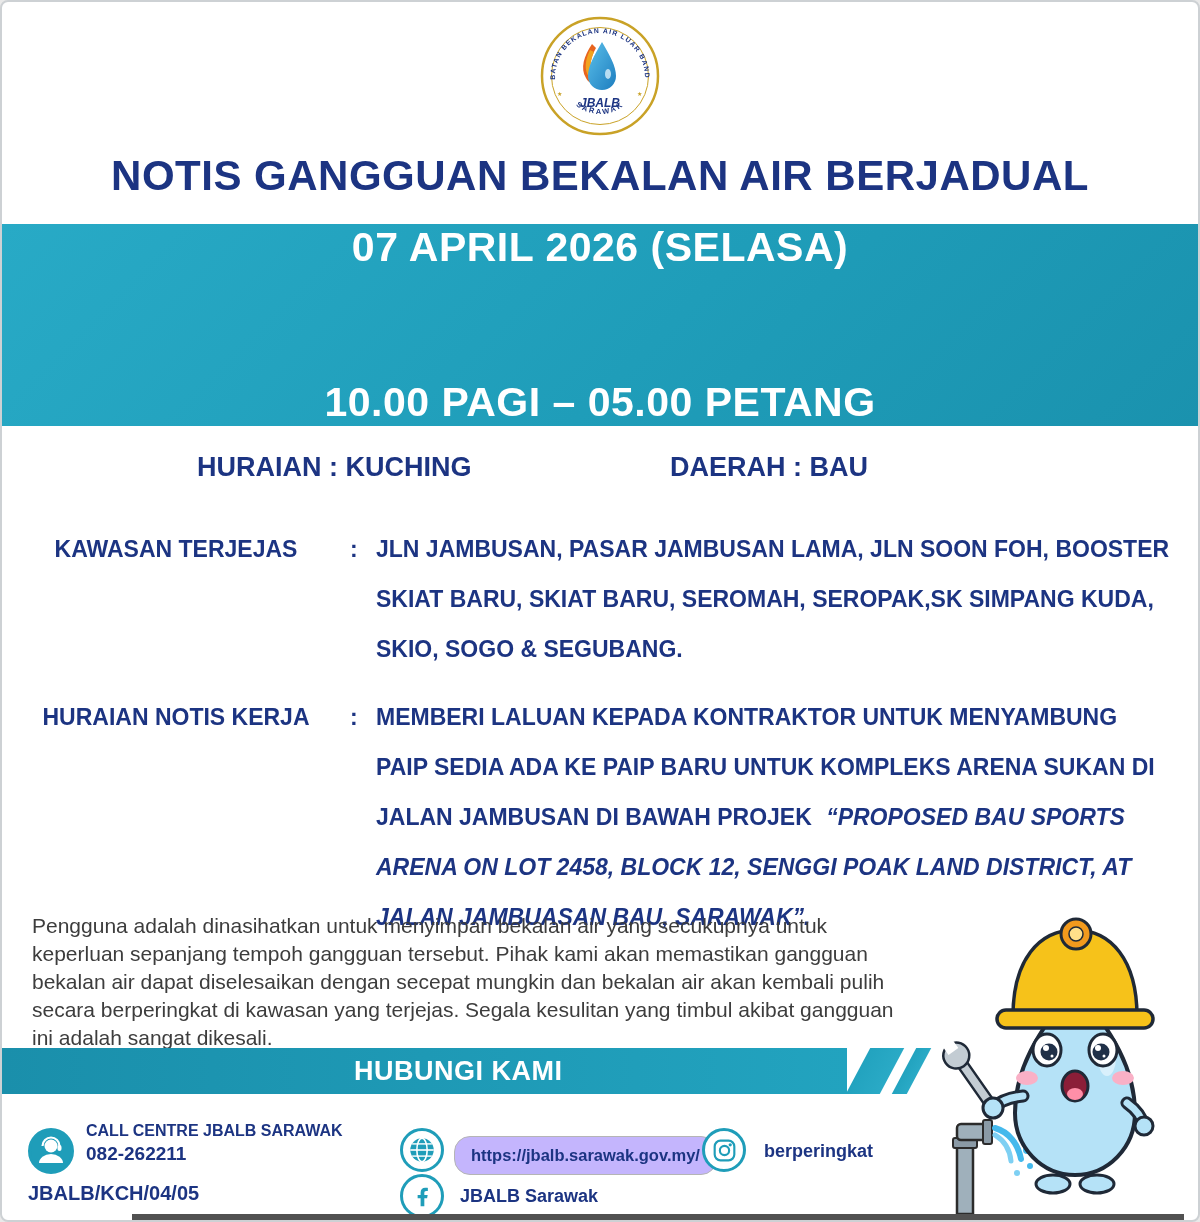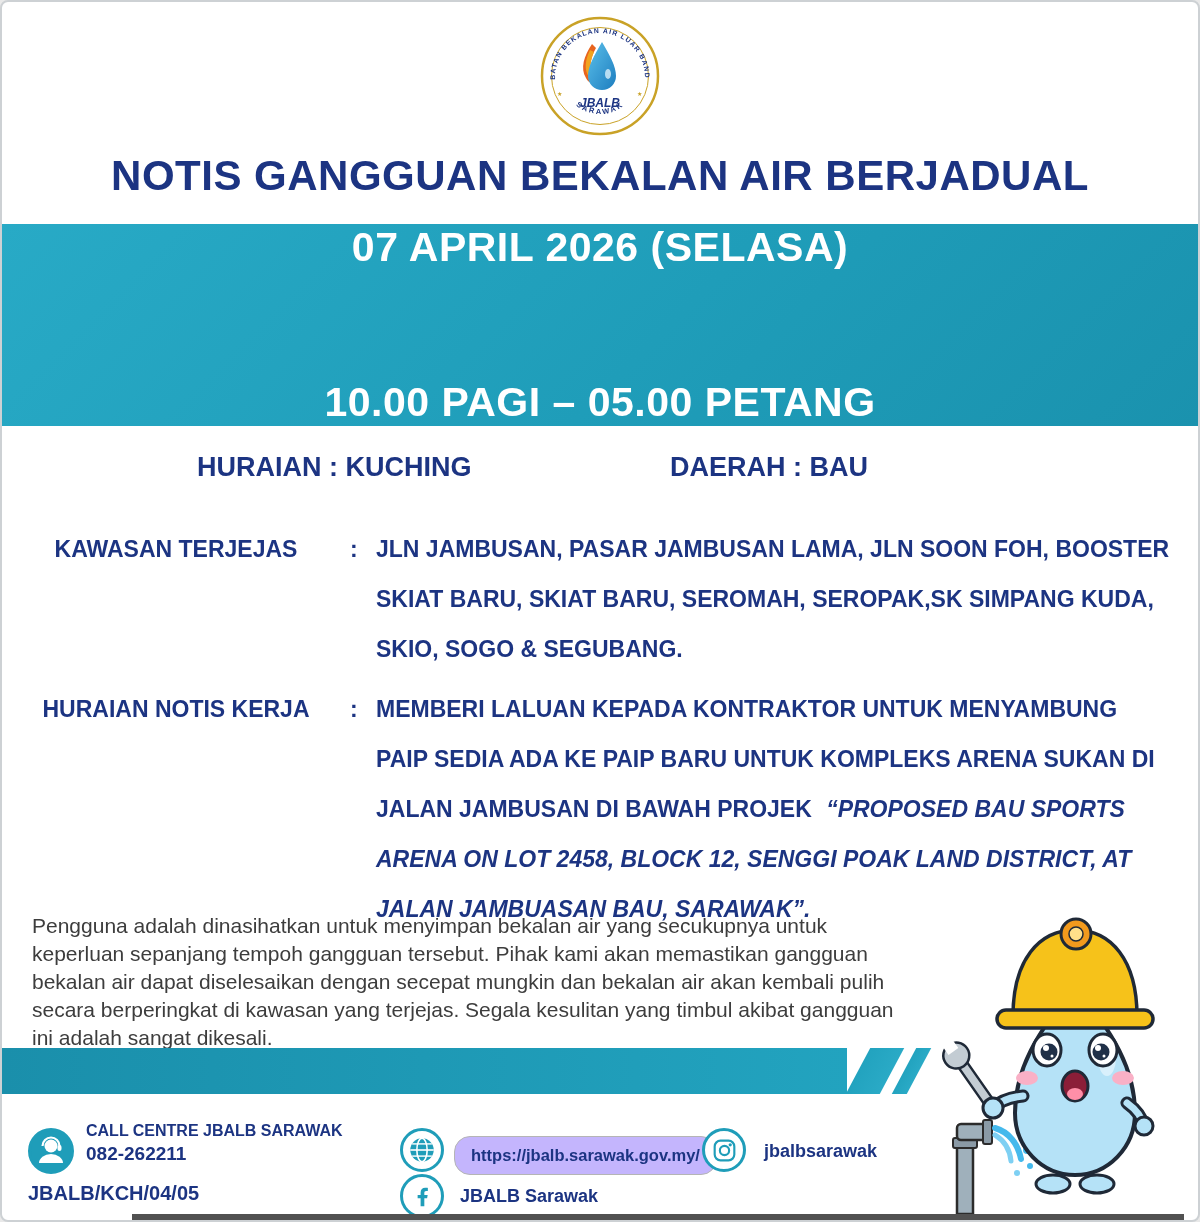--- a/index.html
+++ b/index.html
@@ -29,21 +29,21 @@
     display:flex;flex-direction:column;justify-content:space-between;align-items:center;gap:16px;
     color:#fff;font-weight:bold;font-size:41px;letter-spacing:.5px;
   }
   
   .region-row{position:absolute;top:450px;left:0;width:100%;height:40px;color:var(--navy);font-weight:bold;font-size:27px;}
   .region-row .bahagian{position:absolute;left:195px;top:0;}
   .region-row .daerah{position:absolute;left:640px;top:0;margin-left:28px;}
   
   .info-grid{
     position:absolute;top:522px;left:0;width:1172px;
-    display:grid;grid-template-columns:348px 26px 1fr;row-gap:10px;
+    display:grid;grid-template-columns:348px 26px 1fr;row-gap:18px;
     color:var(--navy);font-weight:bold;font-size:23px;line-height:50px;
   }
   .info-label{text-align:center;align-self:start;}
   .info-colon{text-align:left;}
   .info-text{text-align:left;}
   .info-text .italic{font-style:italic;margin-left:8px;}
   
   .disclaimer{
     position:absolute;top:910px;left:30px;width:888px;
     font-size:21px;color:#3d3d3d;line-height:1.33;font-weight:500;
@@ -140,20 +140,21 @@
       <span>MEMBERI LALUAN KEPADA KONTRAKTOR UNTUK MENYAMBUNG PAIP SEDIA ADA KE PAIP BARU UNTUK KOMPLEKS ARENA SUKAN DI JALAN JAMBUSAN DI BAWAH PROJEK</span>
       <span class="italic">“PROPOSED BAU SPORTS ARENA ON LOT 2458, BLOCK 12, SENGGI POAK LAND DISTRICT, AT JALAN JAMBUASAN BAU, SARAWAK”.</span>
     </div>
   </div>
 
   <p class="disclaimer">Pengguna adalah dinasihatkan untuk menyimpan bekalan air yang secukupnya untuk keperluan sepanjang tempoh gangguan tersebut. Pihak kami akan memastikan gangguan bekalan air dapat diselesaikan dengan secepat mungkin dan bekalan air akan kembali pulih secara berperingkat di kawasan yang terjejas. Segala kesulitan yang timbul akibat gangguan ini adalah sangat dikesali.</p>
 
   <div class="contact-banner"></div>
   <div class="stripe s1"></div>
   <div class="stripe s2"></div>
+  <div class="contact-banner-label">HUBUNGI KAMI</div>
 
   <div class="circle solid ic-call">
     <svg viewBox="0 0 40 40" width="40" height="40">
       <circle cx="20" cy="15" r="6.5" fill="#ffffff"></circle>
       <path d="M8,32 a12,9 0 0 1 24,0 Z" fill="#ffffff"></path>
       <path d="M11.5,15 a8.5,8.5 0 0 1 17,0" fill="none" stroke="#ffffff" stroke-width="2.2"></path>
       <rect x="26.5" y="14" width="4" height="6" rx="2" fill="#ffffff"></rect>
     </svg>
   </div>
   <div class="call-texts">
@@ -173,21 +174,21 @@
   </div>
   <div class="url-box">https://jbalb.sarawak.gov.my/</div>
 
   <div class="circle ic-ig">
     <svg viewBox="0 0 28 28" width="25" height="25">
       <rect x="3" y="3" width="22" height="22" rx="6.5" fill="none" stroke="#1f9db9" stroke-width="2.4"></rect>
       <circle cx="14" cy="14" r="5.2" fill="none" stroke="#1f9db9" stroke-width="2.4"></circle>
       <circle cx="20.4" cy="7.6" r="1.8" fill="#1f9db9"></circle>
     </svg>
   </div>
-  <div class="ig-text">jbalbsarawak</div>
+  <div class="ig-text">berperingkat</div>
 
   <div class="circle ic-fb">
     <svg viewBox="0 0 28 28" width="26" height="26">
       <path d="M16.5,25 v-8.5 h3 l0.6,-3.6 h-3.6 v-2.4 c0,-1.1 0.5,-2 2,-2 h1.8 V5.3 c-0.4,-0.1 -1.6,-0.2 -2.9,-0.2 -2.9,0 -4.9,1.8 -4.9,5 v2.8 h-3.2 v3.6 h3.2 V25 Z" fill="#1f9db9"></path>
     </svg>
   </div>
   <div class="fb-text">JBALB Sarawak</div>
 
   <div class="mascot">
     <svg viewBox="0 0 258 320" width="258" height="320">

